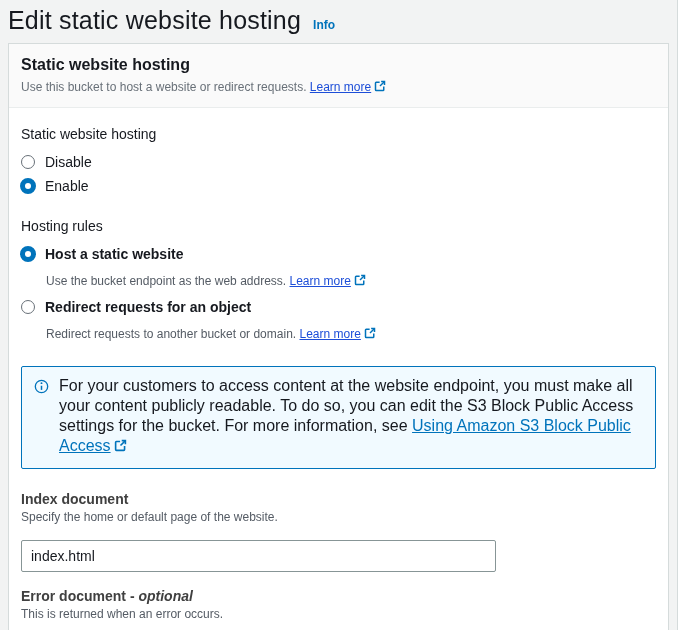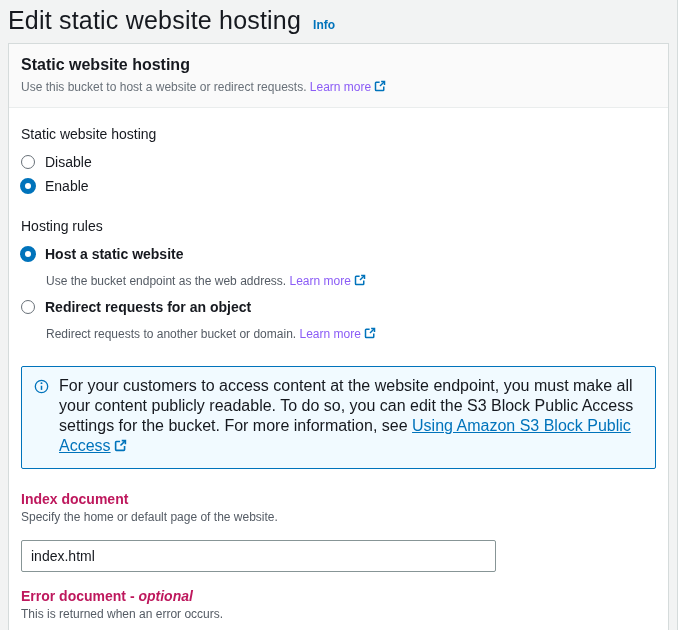--- a/index.html
+++ b/index.html
@@ -29,21 +29,21 @@
   .card-header {
     background: #fafafa;
     border-bottom: 1px solid #eaeded;
     padding: 12px 12px 12px 12px;
   }
   .card-title { font-size: 16px; font-weight: 700; color: #16191f; margin-bottom: 6px; }
   .card-desc { font-size: 12px; color: #687078; }
   .card-body { padding: 18px 12px 40px 12px; }
 
   a.learn-more {
-    color: #8b5cf6; cursor: pointer;
+    color: #1d4ed8; text-decoration: underline; cursor: pointer;
   }
   .ext-icon { vertical-align: -1px; margin-left: 3px; }
 
   .group-label { font-size: 14px; color: #16191f; font-weight: 400; margin-bottom: 8px; }
 
   .radio-row { display: flex; align-items: center; gap: 10px; padding: 4px 0; cursor: pointer; }
   .radio {
     width: 14px; height: 14px; border-radius: 50%;
     border: 1px solid #687078; background: #fff; flex: 0 0 auto;
   }
@@ -63,21 +63,21 @@
     border-radius: 2px;
     padding: 9px 14px 11px 12px;
     display: flex; gap: 10px;
     width: 654px; max-width: 100%;
   }
   .alert-icon { flex: 0 0 auto; padding-top: 3px; }
   .alert-text { font-size: 16px; color: #16191f; line-height: 20px; }
   .alert-text a { color: #0073bb; text-decoration: underline; cursor: pointer; }
 
   .field { margin-top: 16px; }
-  .field-label { font-size: 14px; font-weight: 700; color: #be185d; }
+  .field-label { font-size: 14px; font-weight: 700; color: #404040; }
   .field-label .optional { font-weight: 700; font-style: italic; }
   .field-desc { font-size: 12px; color: #545b64; margin-top: 3px; }
   .text-input {
     margin-top: 16px;
     width: 475px; height: 32px;
     border: 1px solid #879596; border-radius: 2px;
     font-family: "Liberation Sans", sans-serif;
     font-size: 14px; color: #16191f;
     padding: 0 9px; background: #fff;
     outline: none; display: block;

